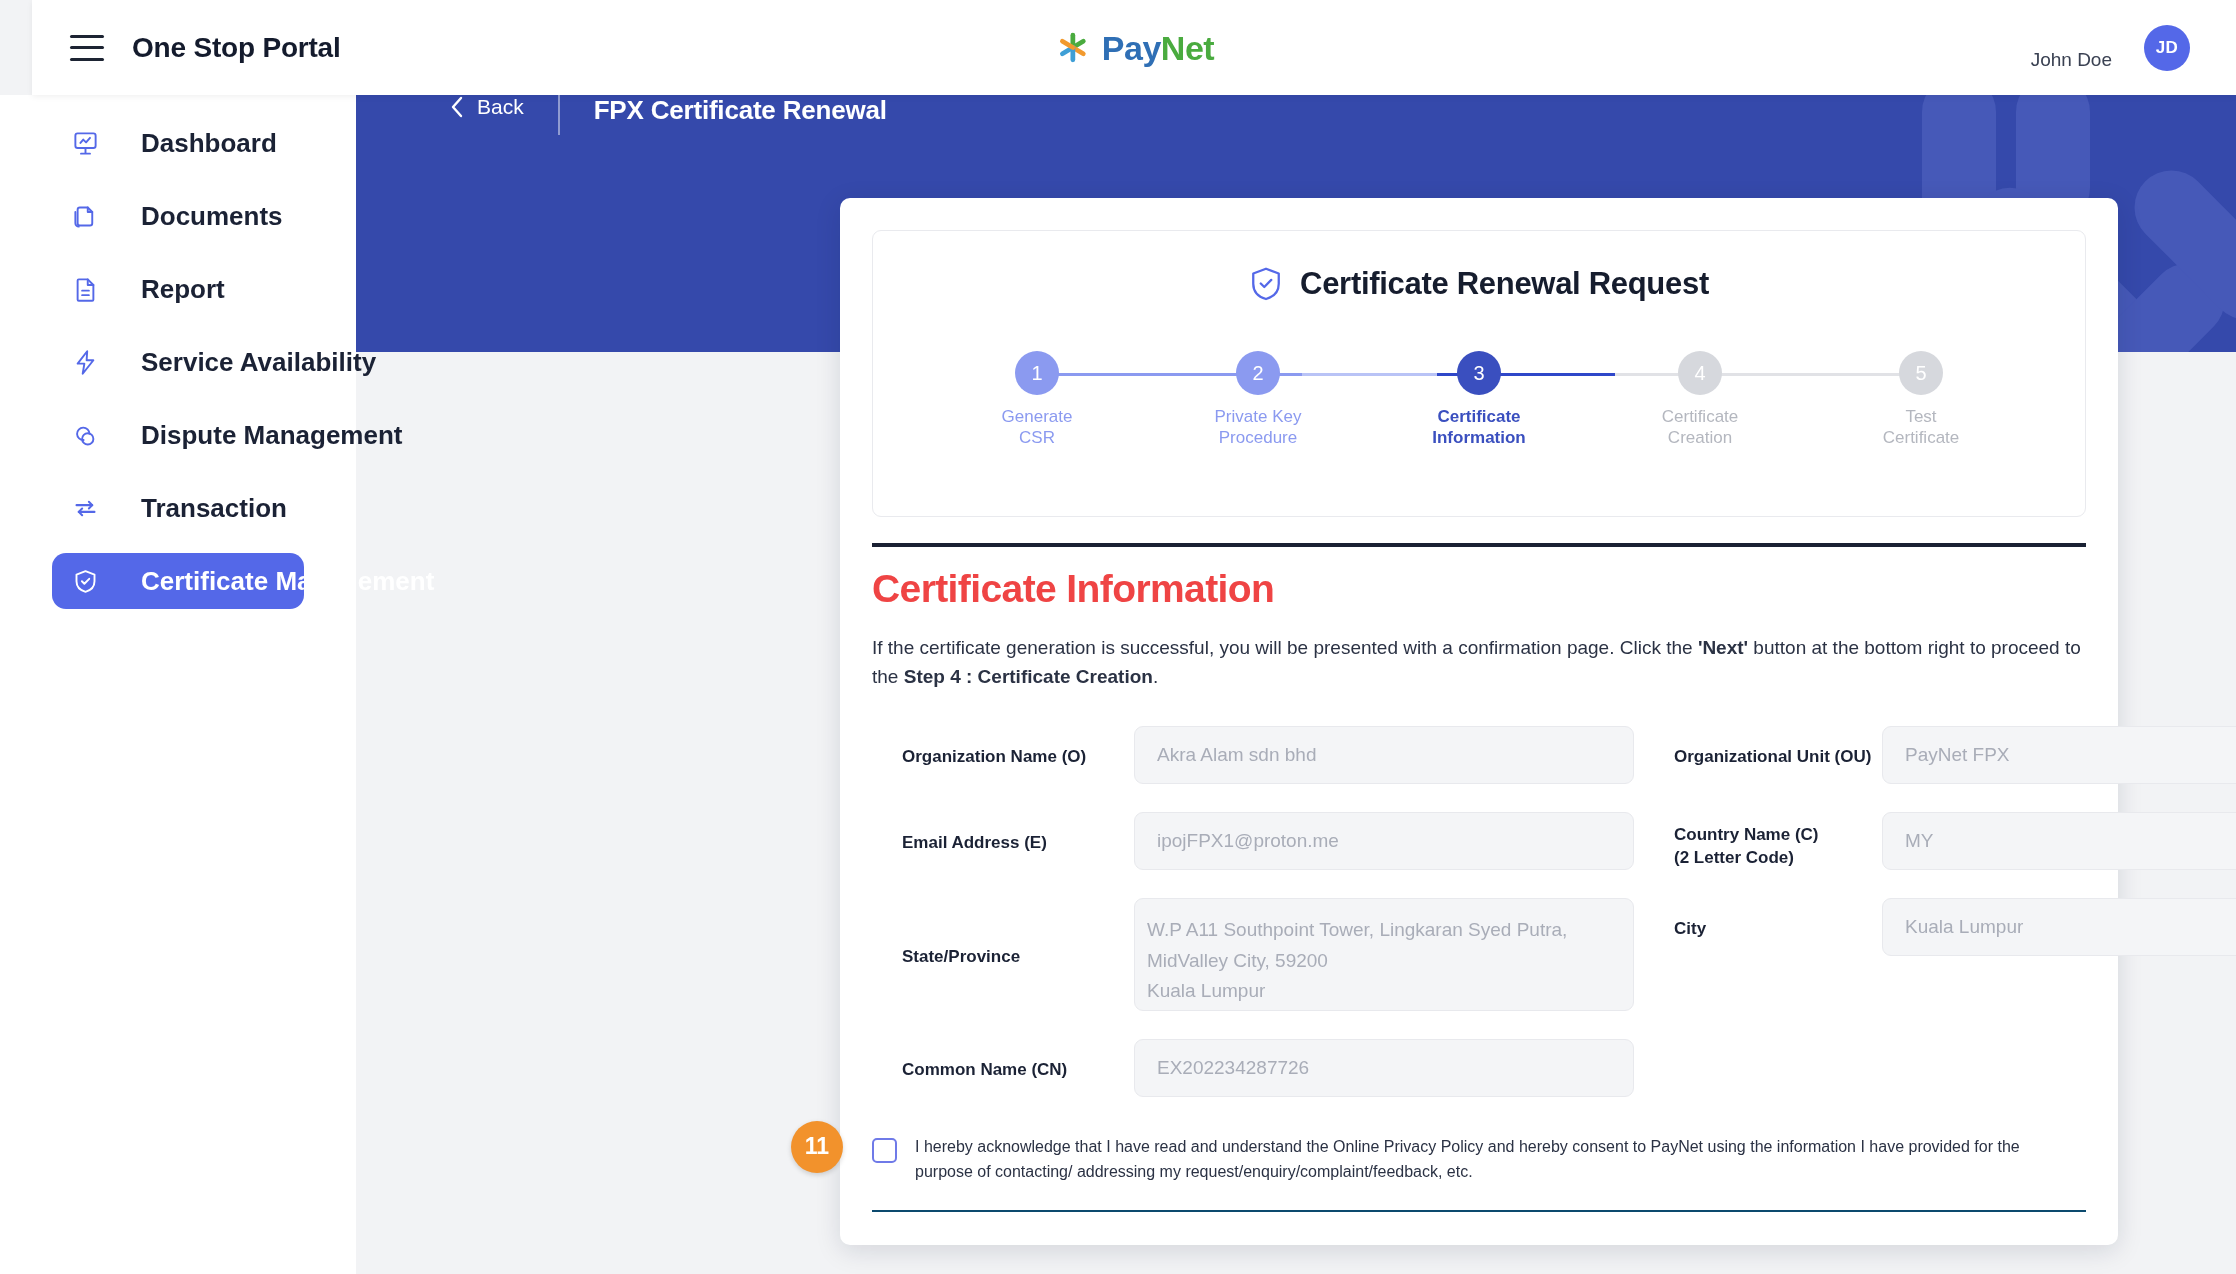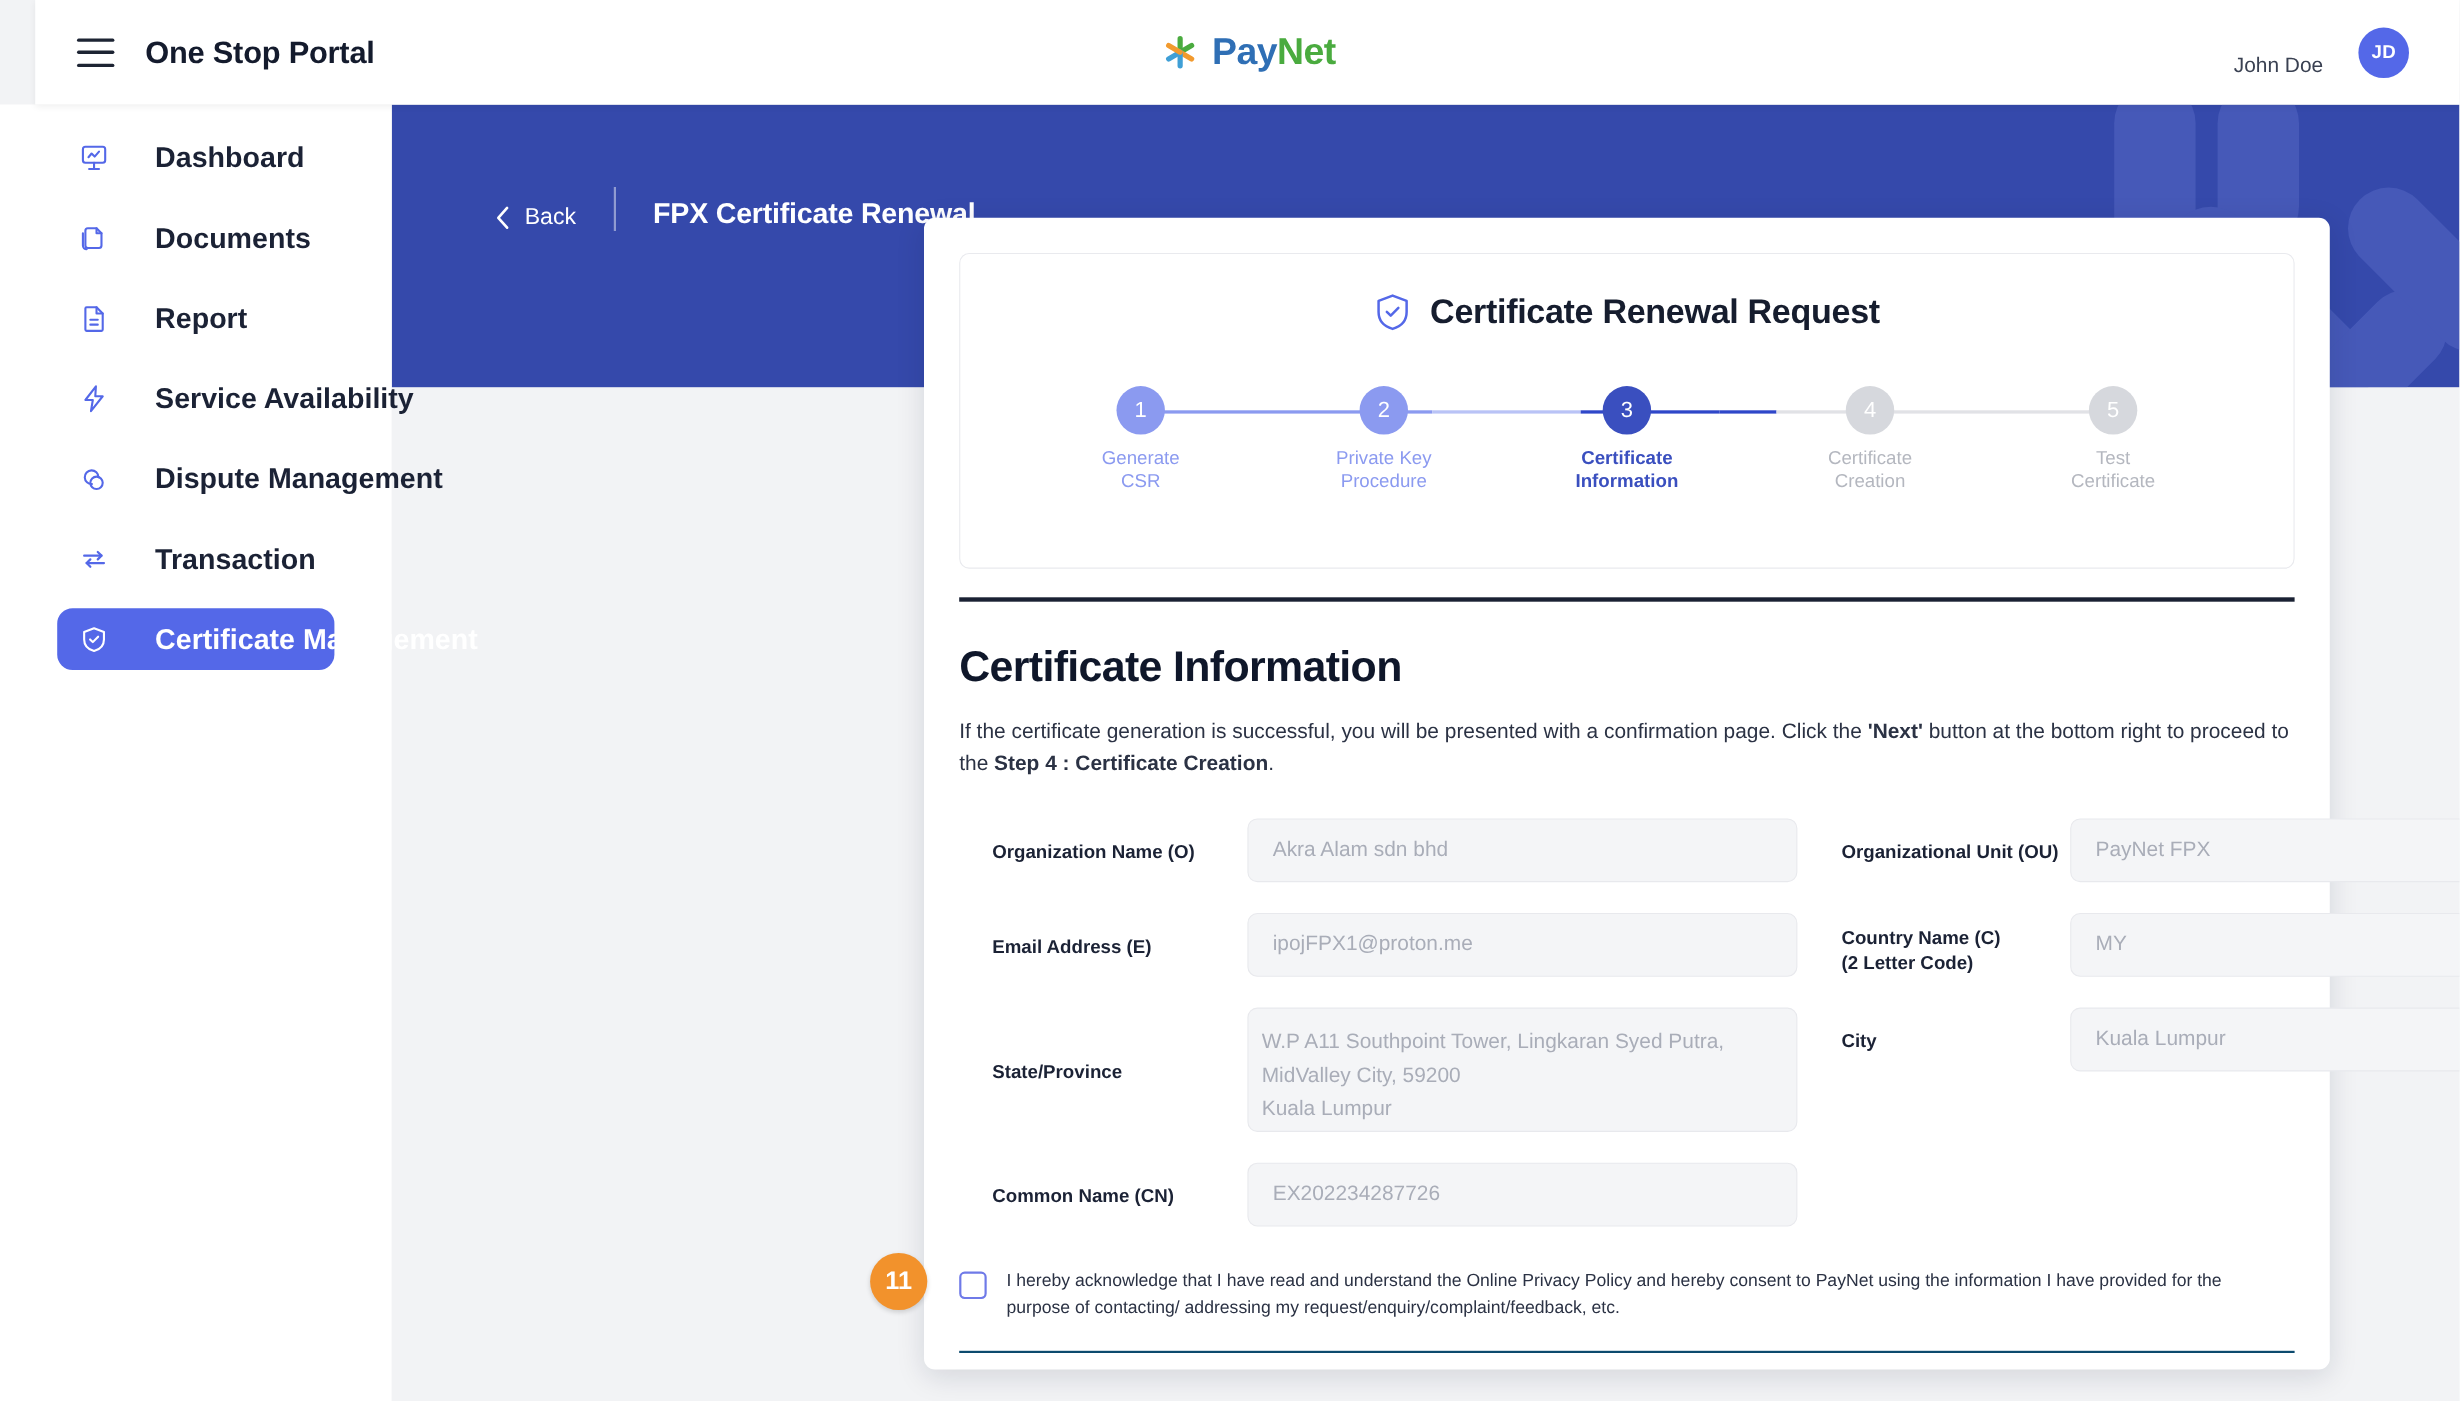--- a/index.html
+++ b/index.html
@@ -84,21 +84,21 @@
     overflow: hidden;
   }
   .banner {
     position: absolute; left: 0; top: 0; width: 1880px; height: 257px;
     background: #3549ab;
     overflow: hidden;
   }
   .banner-deco { position: absolute; right: 0; top: 0; width: 560px; height: 257px; opacity: 1; }
   .banner-head {
     position: absolute; left: 0; top: 0; height: 115px; width: 100%;
-    display: flex; align-items: flex-end; padding-left: 94px;
+    display: flex; align-items: flex-start; padding-left: 94px;
   }
   .back-link {
     display: flex; align-items: center; gap: 14px;
     color: #ffffff; font-size: 21px; cursor: pointer;
   }
   .chev { width: 13px; height: 22px; display:block; }
   .head-sep { width: 2px; height: 40px; background: rgba(255,255,255,0.45); margin: 0 34px; }
   .head-title { color: #ffffff; font-size: 26px; font-weight: bold; letter-spacing: -0.2px; }
 
   
@@ -142,22 +142,22 @@
   .step.done .step-label { color: #8b9af0; }
   .step.current .bubble { background: #3a4fbf; }
   .step.current .step-label { color: #3a4fbf; font-weight: bold; }
   .step.todo .bubble { background: #d6d8dd; }
   .step.todo .step-label { color: #b4b7bf; }
 
   .rule { height: 4px; background: #1a2133; margin: 26px 0 0 0; }
 
   
   .section-title {
-    font-size: 39px; font-weight: bold; color: #0f172a;
-    letter-spacing: -0.6px; margin: 38px 0 22px 0;
+    font-size: 39px; font-weight: bold; color: #ef4444;
+    letter-spacing: -0.6px; margin: 20px 0 22px 0;
   }
   .desc { font-size: 19px; color: #2b3244; line-height: 1.55; max-width: 1215px; }
   .desc b { font-weight: bold; }
 
   .form-grid {
     margin-top: 34px;
     display: grid;
     grid-template-columns: 232px 500px 248px 500px;
     column-gap: 0; row-gap: 0;
     align-items: start;

